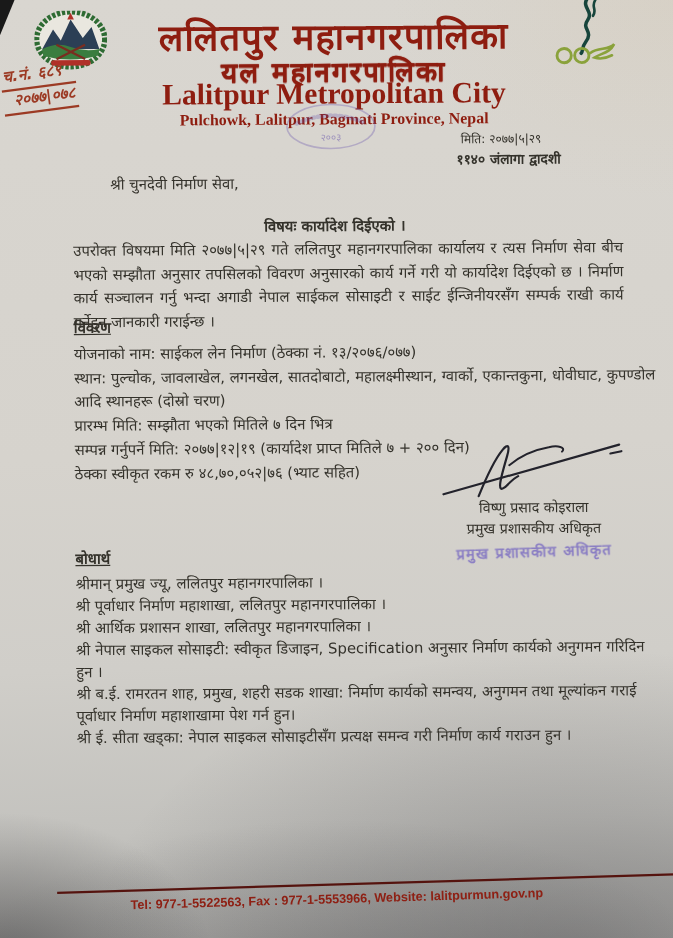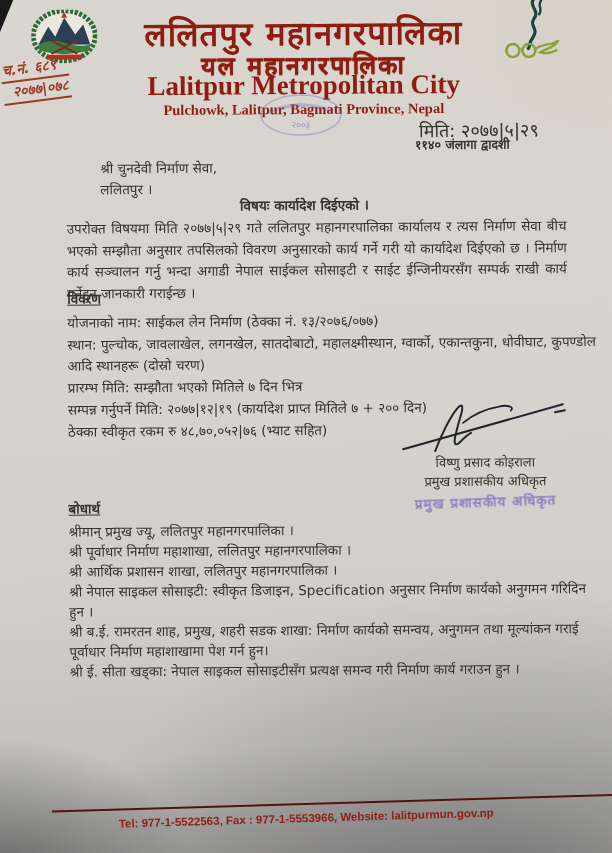--- a/index.html
+++ b/index.html
@@ -29,21 +29,21 @@
     font-size:33px;font-weight:bold;color:#8e1d10;letter-spacing:1px;}
   .title-newari{position:absolute;top:47px;left:0;width:100%;text-align:center;
     font-size:25px;font-weight:bold;color:#8e1d10;letter-spacing:2px;
     text-shadow:0 0 1px #8e1d10, 0 1px 0 rgba(142,29,16,.5);}
   .title-en{position:absolute;top:70px;left:0;width:100%;text-align:center;
     font-family:"Liberation Serif",serif;font-size:27px;font-weight:bold;color:#8e1d10;}
   .addr{position:absolute;top:101px;left:0;width:100%;text-align:center;
     font-family:"Liberation Serif",serif;font-size:14.5px;font-weight:bold;color:#8e1d10;}
   .green-mark{position:absolute;left:497px;top:0;width:72px;height:68px;}
   .round-stamp{position:absolute;left:260px;top:91px;width:86px;height:48px;opacity:.85;}
-  .date1{position:absolute;left:421px;top:119px;font-size:18px;}
+  .date1{position:absolute;left:421px;top:119px;font-size:11px;}
   .date2{position:absolute;left:417px;top:137px;font-size:12.5px;font-weight:bold;}
   .recipient{position:absolute;left:68px;top:157px;font-size:13.5px;line-height:21px;margin-left:34px;}
   .subject{position:absolute;top:196px;left:0;width:100%;text-align:center;
     font-size:13.5px;font-weight:600;}
   .body-par{position:absolute;left:68px;top:217px;width:500px;margin:0;
     font-size:13.5px;line-height:21.5px;text-align:justify;}
   .details{position:absolute;left:68px;top:287px;width:530px;font-size:13.5px;line-height:21px;}
   .sec-head{font-weight:bold;text-decoration:underline;width:-moz-fit-content;width:fit-content;
     margin-bottom:3px;}
   .dline{margin-bottom:1px;}
@@ -106,21 +106,20 @@
         <path d="M12,21 Q43,7 74,21" fill="none" stroke="rgba(100,80,170,0.32)" stroke-width="4" stroke-linecap="round" stroke-dasharray="2 3"></path>
         <text x="43" y="37" text-anchor="middle" font-size="9" fill="rgba(100,80,170,0.6)">२००३</text>
       </svg>
     </div>
 
     <div class="date1">मिति: २०७७|५|२९</div>
     <div class="date2">११४० जंलागा द्वादशी</div>
 
     <div class="recipient">
       <div>श्री चुनदेवी निर्माण सेवा,</div>
-      <div>ललितपुर ।</div>
     </div>
 
     <div class="subject">विषयः कार्यादेश दिईएको ।</div>
 
     <p class="body-par">उपरोक्त विषयमा मिति २०७७|५|२९ गते ललितपुर महानगरपालिका कार्यालय र त्यस निर्माण सेवा बीच भएको सम्झौता अनुसार तपसिलको विवरण अनुसारको कार्य गर्ने गरी यो कार्यादेश दिईएको छ । निर्माण कार्य सञ्चालन गर्नु भन्दा अगाडी नेपाल साईकल सोसाइटी र साईट ईन्जिनीयरसँग सम्पर्क राखी कार्य गर्नेहुन जानकारी गराईन्छ ।</p>
 
     <div class="details">
       <div class="sec-head">विवरण</div>
       <div class="dline">योजनाको नाम: साईकल लेन निर्माण (ठेक्का नं. १३/२०७६/०७७)</div>
       <div class="dline">स्थान: पुल्चोक, जावलाखेल, लगनखेल, सातदोबाटो, महालक्ष्मीस्थान, ग्वार्को, एकान्तकुना, धोवीघाट, कुपण्डोल आदि स्थानहरू (दोस्रो चरण)</div>

